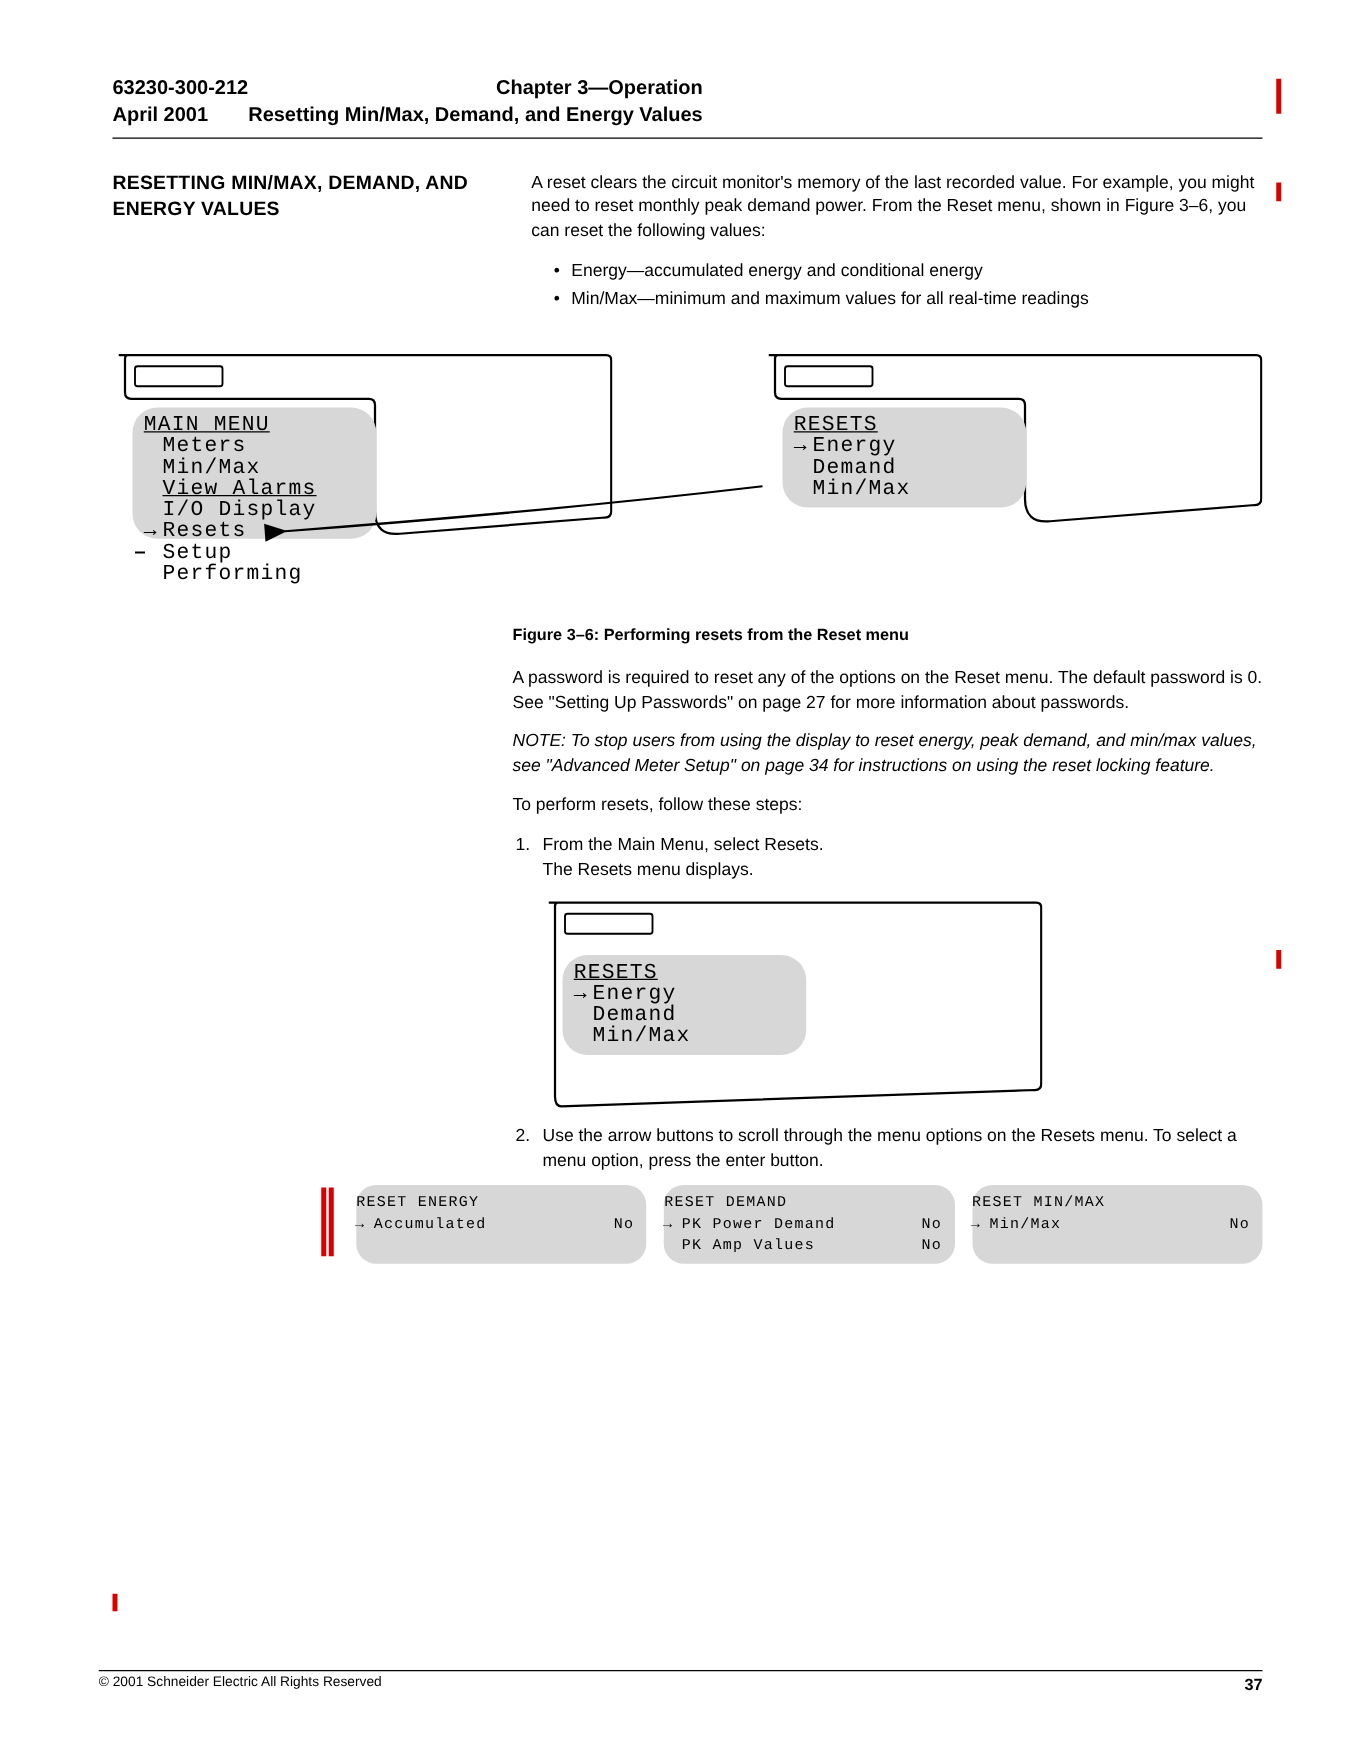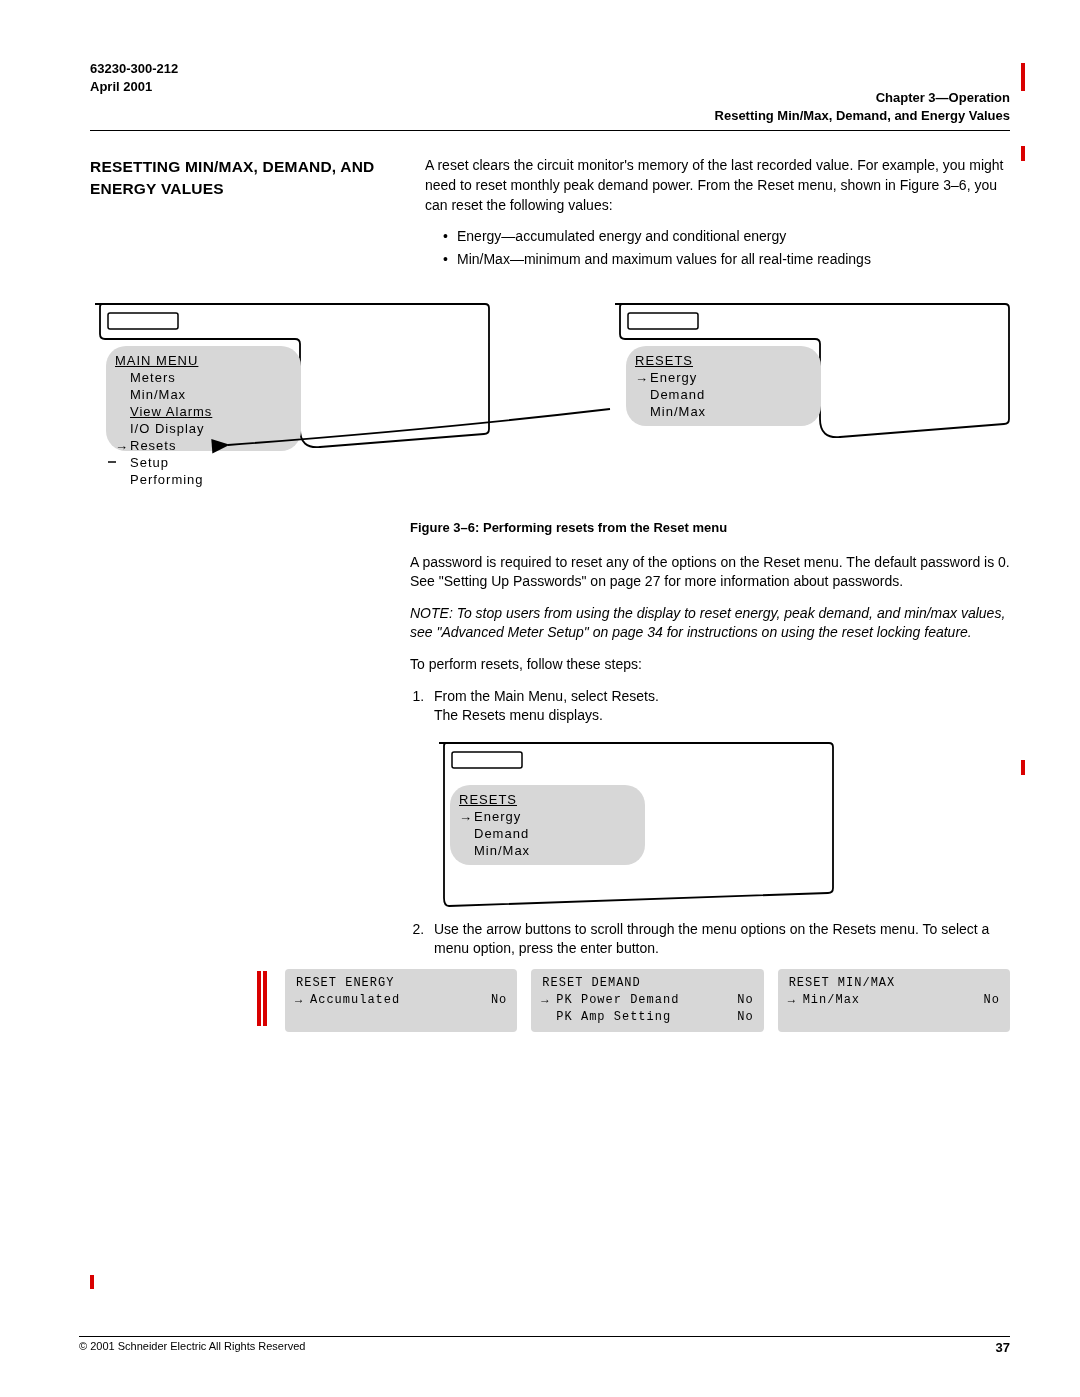--- a/index.html
+++ b/index.html
@@ -14,28 +14,28 @@
     position: relative;
     padding: 60px 70px 40px 90px;
   }
   .change-bar {
     position: absolute;
     width: 4px;
     background: #d90000;
   }
   .header {
     display: flex;
-    justify-content: space-between;
+    justify-content: flex-start;
     border-bottom: 1px solid #000;
     padding-bottom: 5px;
     margin-bottom: 25px;
-    font-size: 13px;
+    font-size: 16px;
   }
   .header .left { font-weight: bold; }
-  .header .right { text-align: right; font-weight: bold; margin-top: 29px; }
+  .header .right { text-align: right; font-weight: bold; }
   .header .right .sub { font-weight: bold; }
   .two-col {
     display: flex;
     gap: 35px;
   }
   .section-title {
     font-weight: bold;
     font-size: 15.5px;
     letter-spacing: 0.2px;
     width: 300px;
@@ -54,22 +54,22 @@
     justify-content: space-between;
     position: relative;
   }
   .device {
     position: relative;
   }
   .device-svg {
     display: block;
   }
   .menu-text {
-    font-family: Liberation Sans, sans-serif;
-    font-size: 13px;
+    font-family: Liberation Mono, monospace;
+    font-size: 17px;
     letter-spacing: 1px;
     line-height: 17px;
     position: absolute;
   }
   .menu-text .underline { text-decoration: underline; }
   .arrow::before { content: "→"; font-family: inherit; position: absolute; left: -15px; }
   .figure-caption {
     font-weight: bold;
     font-size: 13px;
     margin: 14px 0 15px 320px;
@@ -101,22 +101,22 @@
   .rbar2 {
     position: absolute;
     left: -28px;
     top: 2px;
     bottom: 6px;
     width: 4px;
     background: #d90000;
   }
   .mini-screen {
     background: #d7d7d7;
-    border-radius: 4px;
-    padding: 6px 10px 6px 11px;
+    border-radius: 16px;
+    padding: 6px 10px 6px 0;
     font-family: "OCR A Std", "Courier New", monospace;
     font-size: 12px;
     letter-spacing: 1px;
     line-height: 17px;
     flex: 1;
   }
   .mini-screen .row {
     display: flex;
     justify-content: space-between;
     white-space: nowrap;
@@ -264,21 +264,21 @@
         </div>
       <div class="row">&nbsp;</div>
     </div>
     <div class="mini-screen">
       <div class="underline">RESET DEMAND</div>
       <div class="row">
           <span class="indent arrow-ind">PK Power Demand</span>
           <span>No</span>
         </div>
       <div class="row">
-          <span class="indent">PK Amp Setting</span>
+          <span class="indent">PK Amp Values</span>
           <span>No</span>
         </div>
     </div>
     <div class="mini-screen">
       <div class="underline">RESET MIN/MAX</div>
       <div class="row">
           <span class="indent arrow-ind">Min/Max</span>
           <span>No</span>
         </div>
       <div class="row">&nbsp;</div>

